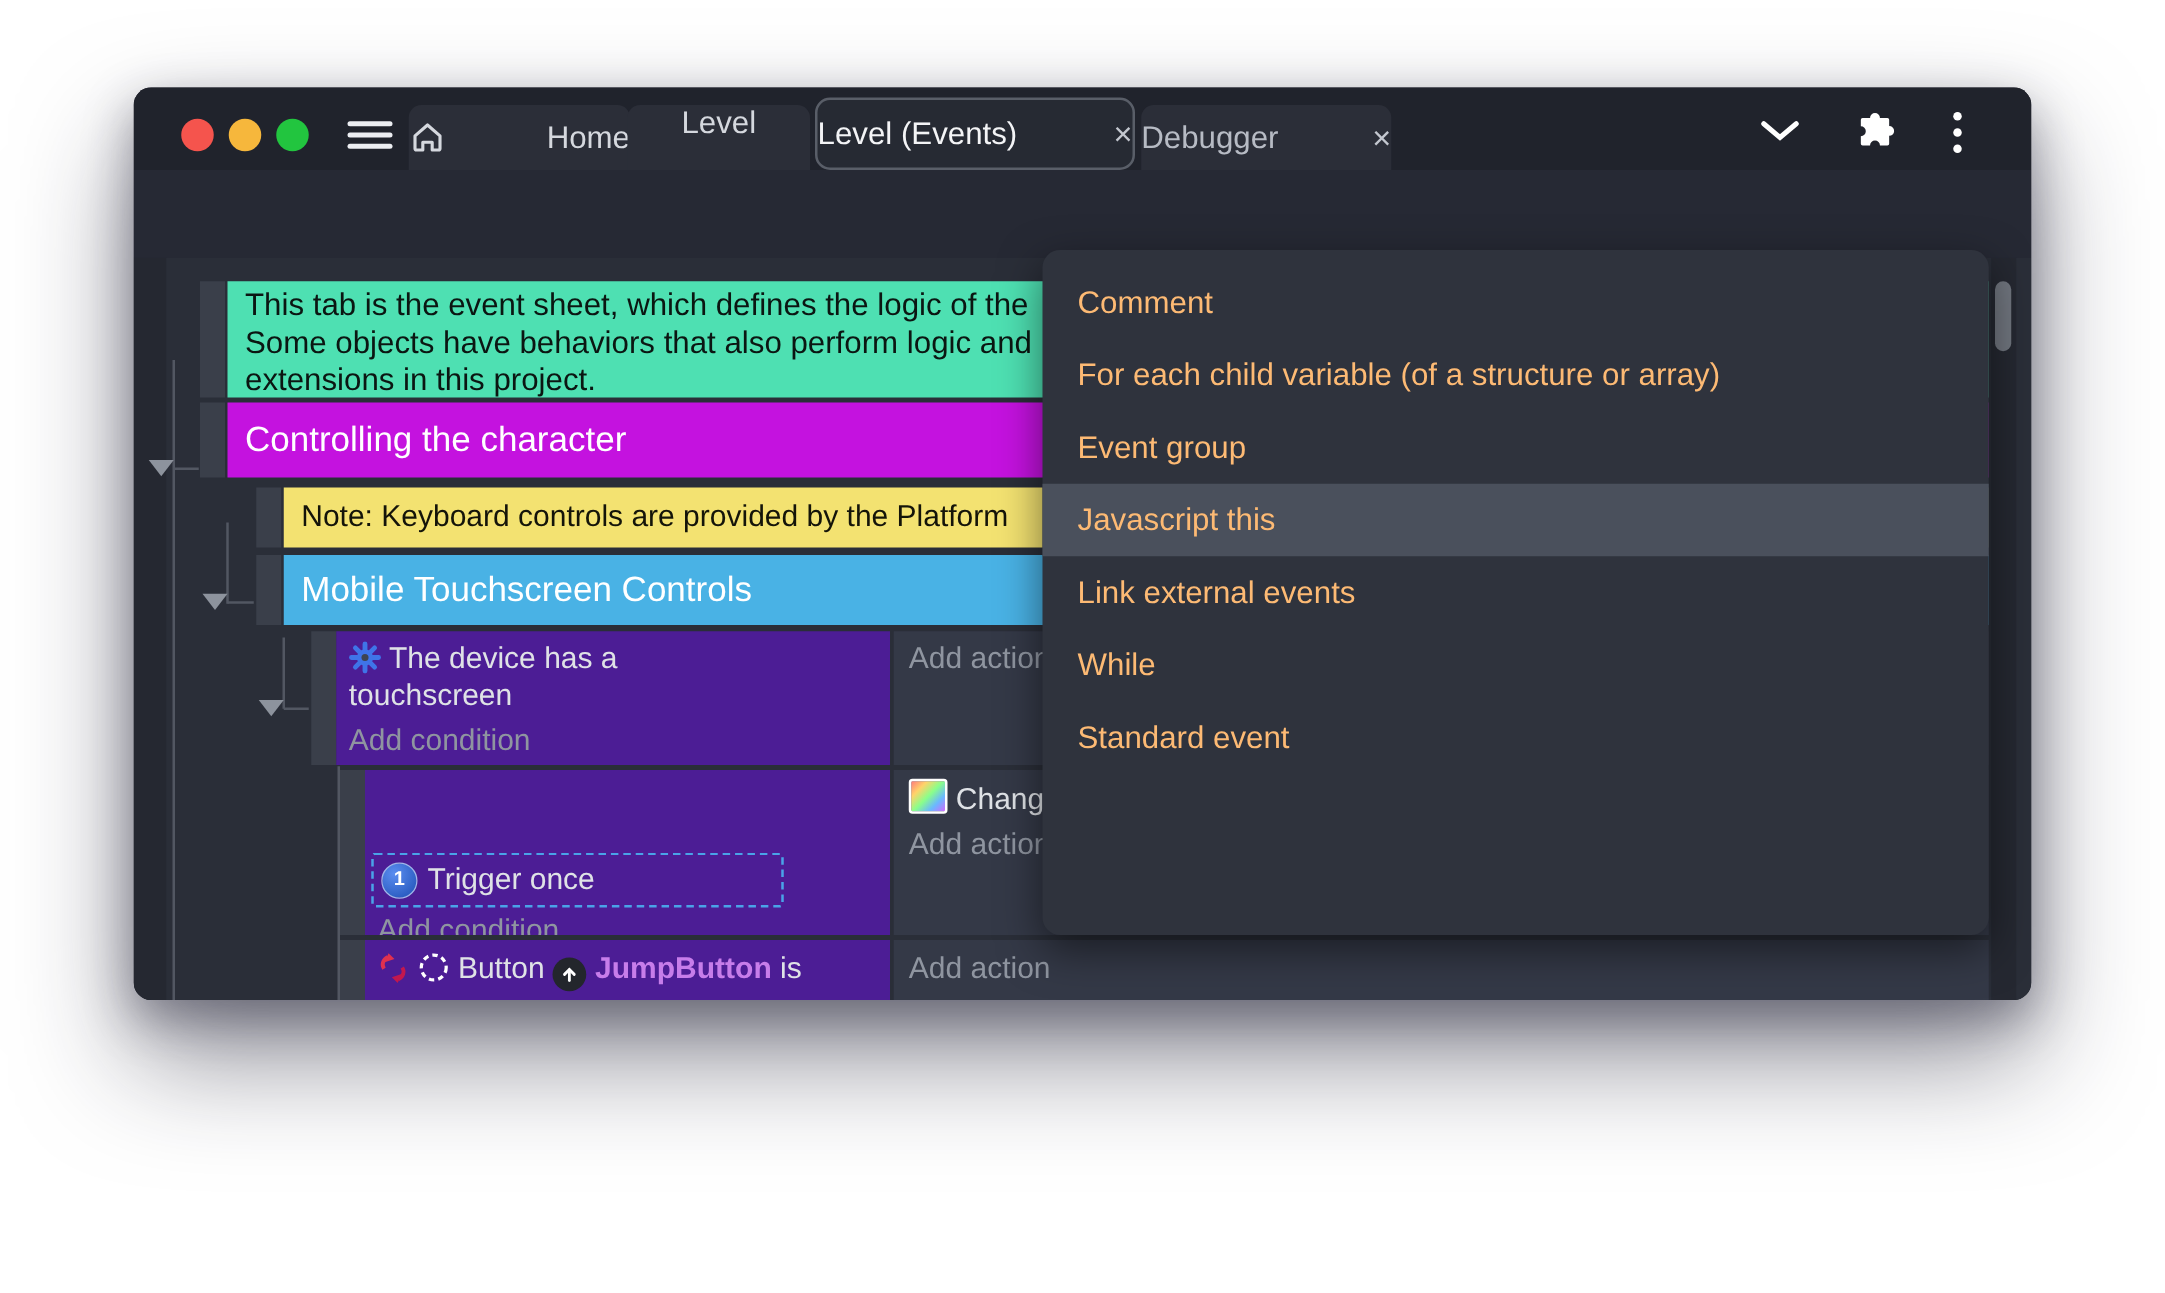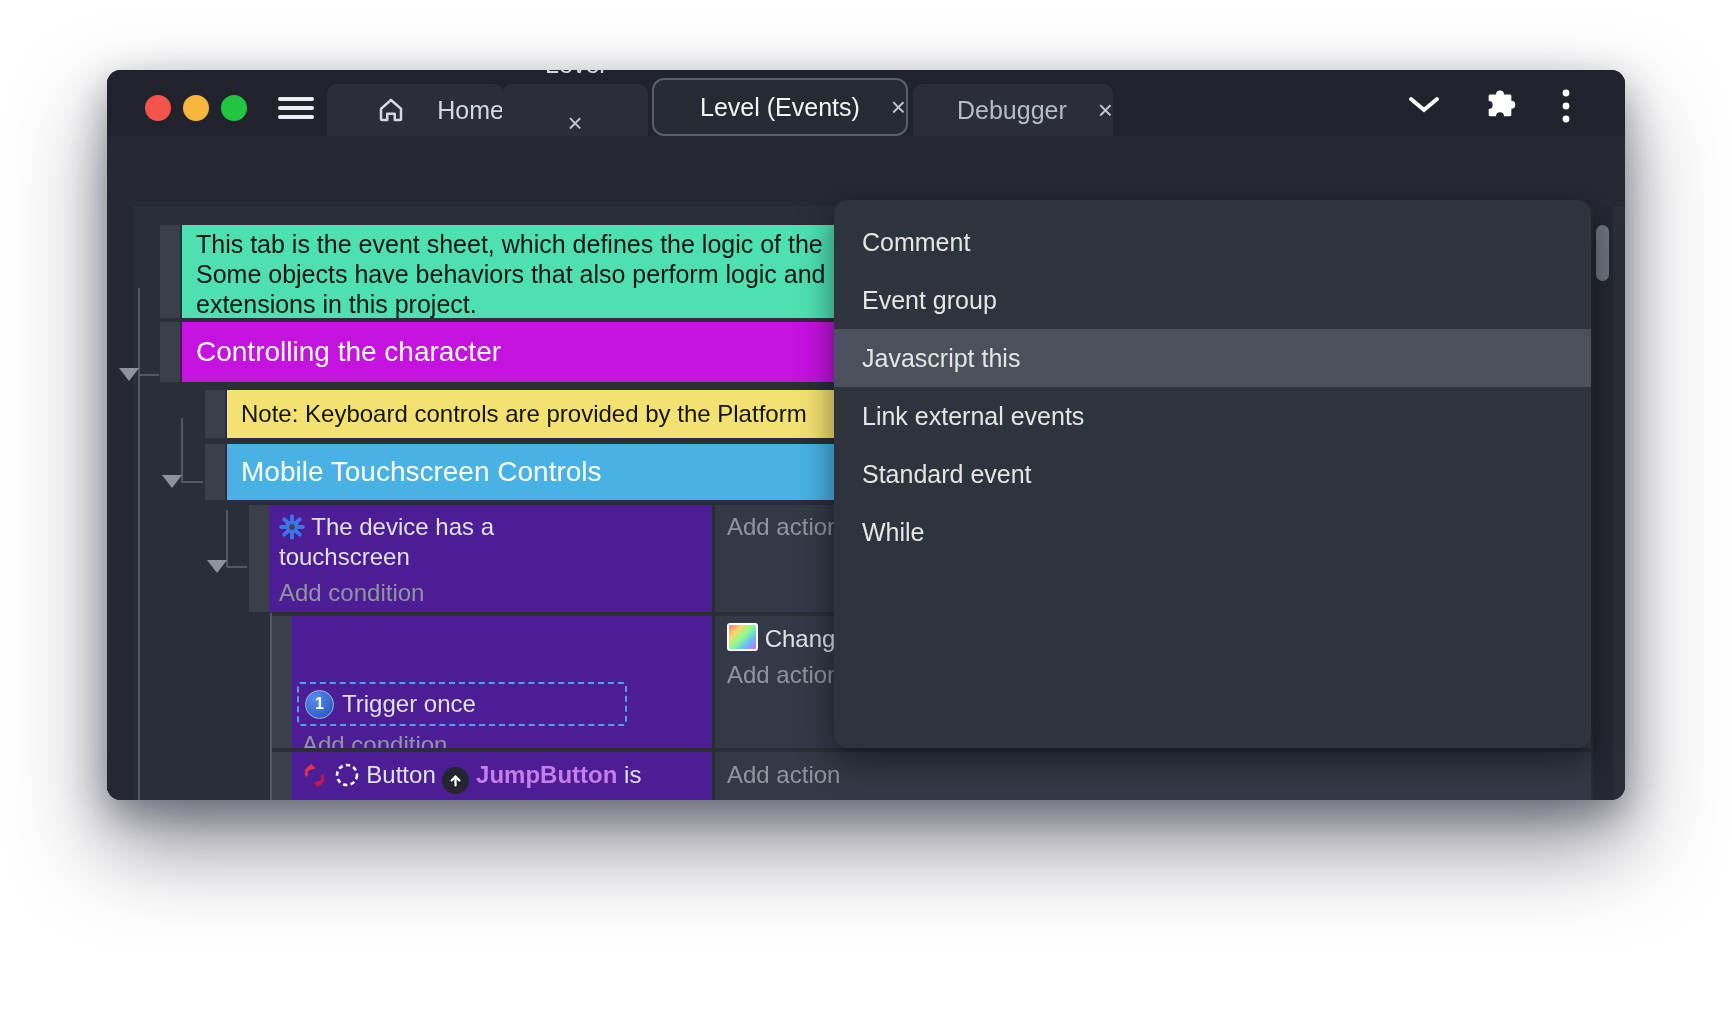--- a/index.html
+++ b/index.html
@@ -7,21 +7,21 @@
          font-family:"Liberation Sans",sans-serif;-webkit-font-smoothing:antialiased;}
   .abs{position:absolute;}
   .window{position:absolute;left:107px;top:70px;width:1518px;height:730px;background:#20232c;
           border-radius:14px;box-shadow:0 45px 90px rgba(30,30,50,.50),0 14px 38px rgba(30,30,50,.38),
           inset 0 2px 0 #3a3d46;overflow:hidden;}
   
   .tabbar{position:absolute;left:0;top:0;width:100%;height:66px;background:#20232c;}
   .light{position:absolute;top:25px;width:26px;height:26px;border-radius:50%;}
   .hamburger span{display:block;width:36px;height:4px;background:#eceef2;border-radius:2px;margin-bottom:5px;}
   .tab{position:absolute;top:14px;height:52px;background:#2b2e38;border-radius:10px 10px 0 0;
-       display:flex;align-items:center;justify-content:flex-end;gap:31px;color:#d5d8de;font-size:25px;}
+       display:flex;align-items:center;justify-content:space-between;gap:31px;color:#d5d8de;font-size:25px;}
   .tab .close{color:#c3c7cf;font-size:26px;line-height:1;}
   .tab.active{top:8px;height:58px;background:#262a33;border:2px solid #595e68;border-radius:12px;
               color:#f3f4f6;box-sizing:border-box;}
   .tab.dim{color:#b7bbc4;}
   .ticon{width:30px;height:30px;}
   
   .toolbar{position:absolute;left:0;top:66px;width:100%;height:70px;background:#262934;}
   .tbicon{position:absolute;top:84px;width:36px;height:36px;display:flex;align-items:center;justify-content:center;}
   .vdiv{position:absolute;top:88px;width:2px;height:30px;background:#3e424c;}
   .btn-preview{position:absolute;left:518px;top:76px;width:252px;height:52px;border:2px solid #7b7f88;
@@ -52,21 +52,21 @@
   .jumpico{background:#23262c;}
   .onceico{background:radial-gradient(circle at 35% 30%,#5b8df0,#1d4fb4);border:1px solid #9fb6e8;
            color:#fff;font-size:16px;font-weight:bold;}
   .tintico{display:inline-block;width:27px;height:24px;border:2px solid #fff;border-radius:3px;vertical-align:-4px;
            background:linear-gradient(135deg,#ff7a7a 0%,#ffd36a 25%,#8aff8a 50%,#6ab8ff 75%,#d06aff 100%);}
   .dashedsel{position:absolute;border:2px dashed #4aa3e8;border-radius:3px;display:flex;align-items:center;
              gap:8px;padding-left:6px;box-sizing:border-box;}
   
   .menu{position:absolute;left:727px;top:130px;width:757px;height:548px;background:#2f333d;border-radius:14px;
         box-shadow:0 12px 34px rgba(0,0,0,.5);padding-top:13px;box-sizing:border-box;z-index:50;}
-  .mi{height:58px;display:flex;align-items:center;padding-left:28px;color:#e5e5e5;font-size:25px;
+  .mi{height:58px;display:flex;align-items:center;padding-left:28px;color:#fdba74;font-size:25px;
       white-space:nowrap;}
   .mi.hl{background:#4a505c;}
   
   .sb-track{position:absolute;left:1486px;top:0;width:20px;height:594px;background:#252831;}
   .sb-thumb{position:absolute;left:1489px;top:19px;width:13px;height:56px;background:#70757e;border-radius:7px;}
   svg{display:block;}
 </style>
 </head>
 <body>
 
@@ -344,21 +344,22 @@
       <div class="action-area" style="left:608px;top:546px;width:876px;height:150px;padding-top:5px;line-height:36px;">
         <div class="addlink">Add action</div>
       </div>
 
       <div class="sb-track"></div>
       <div class="sb-thumb"></div>
     </div>
 
     <div class="menu">
       <div class="mi">Comment</div>
+      <div class="mi">For each child variable (of a structure or array)</div>
       <div class="mi">Event group</div>
       <div class="mi hl">Javascript this</div>
       <div class="mi">Link external events</div>
+      <div class="mi">While</div>
       <div class="mi">Standard event</div>
-      <div class="mi">While</div>
     </div>
 
   </div>
 </div>
 
 </body></html>

